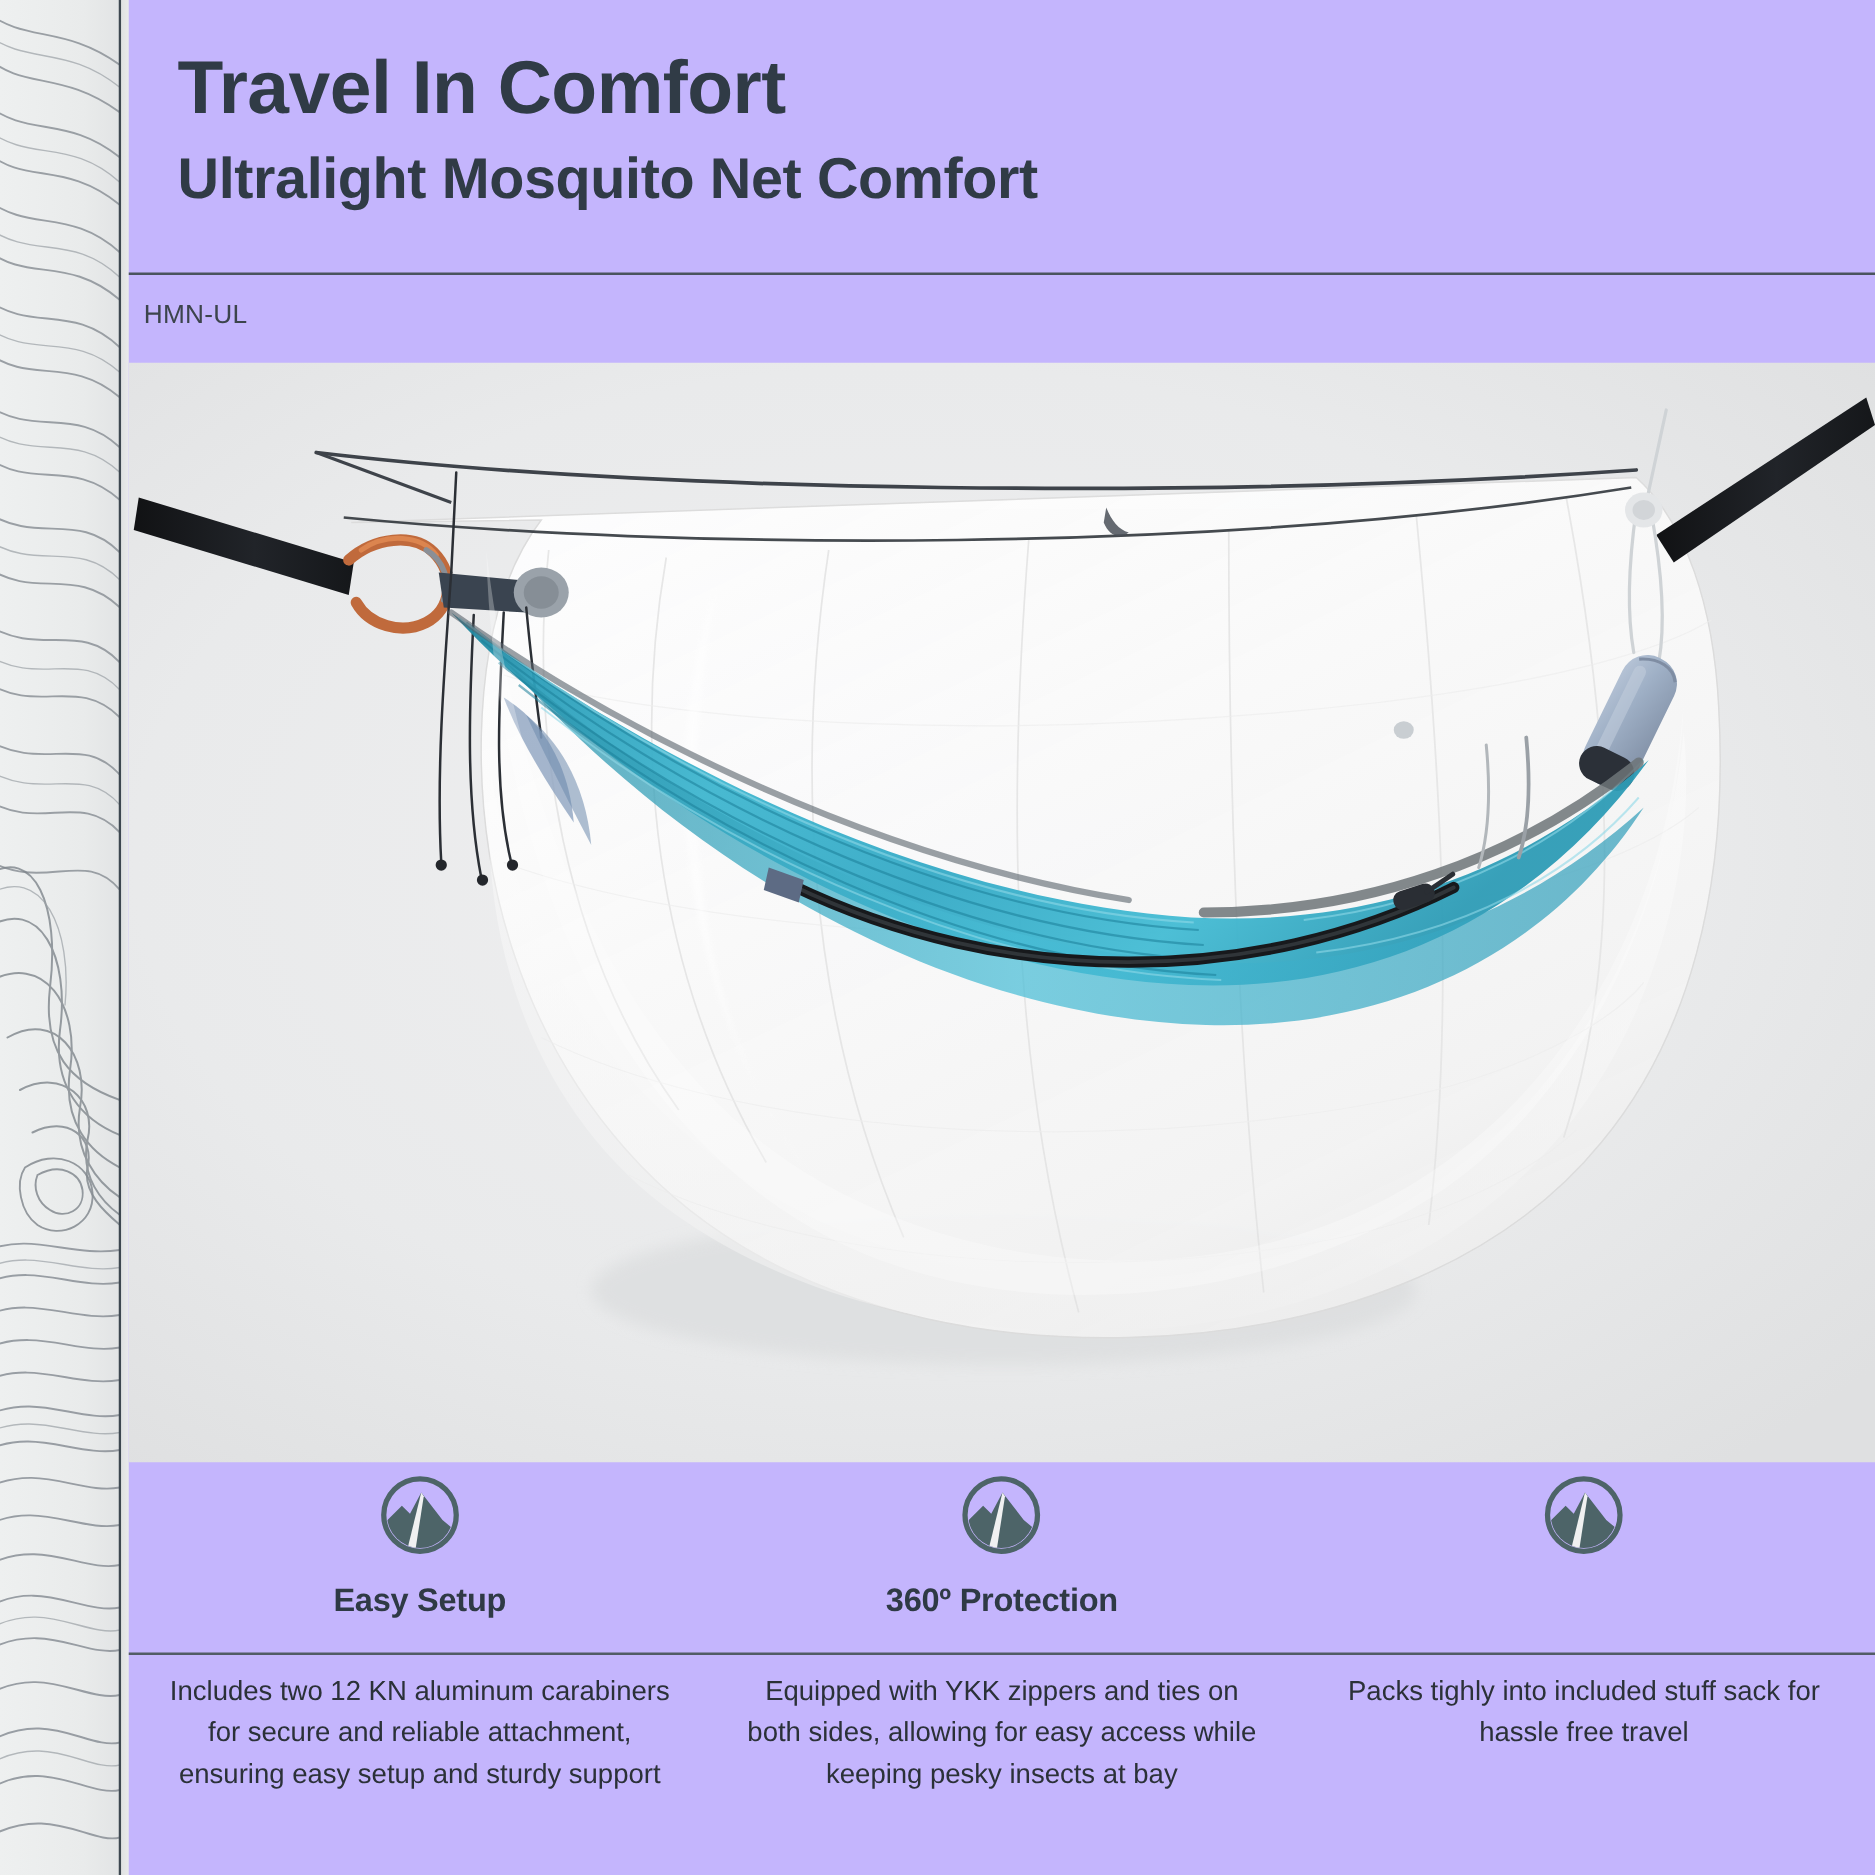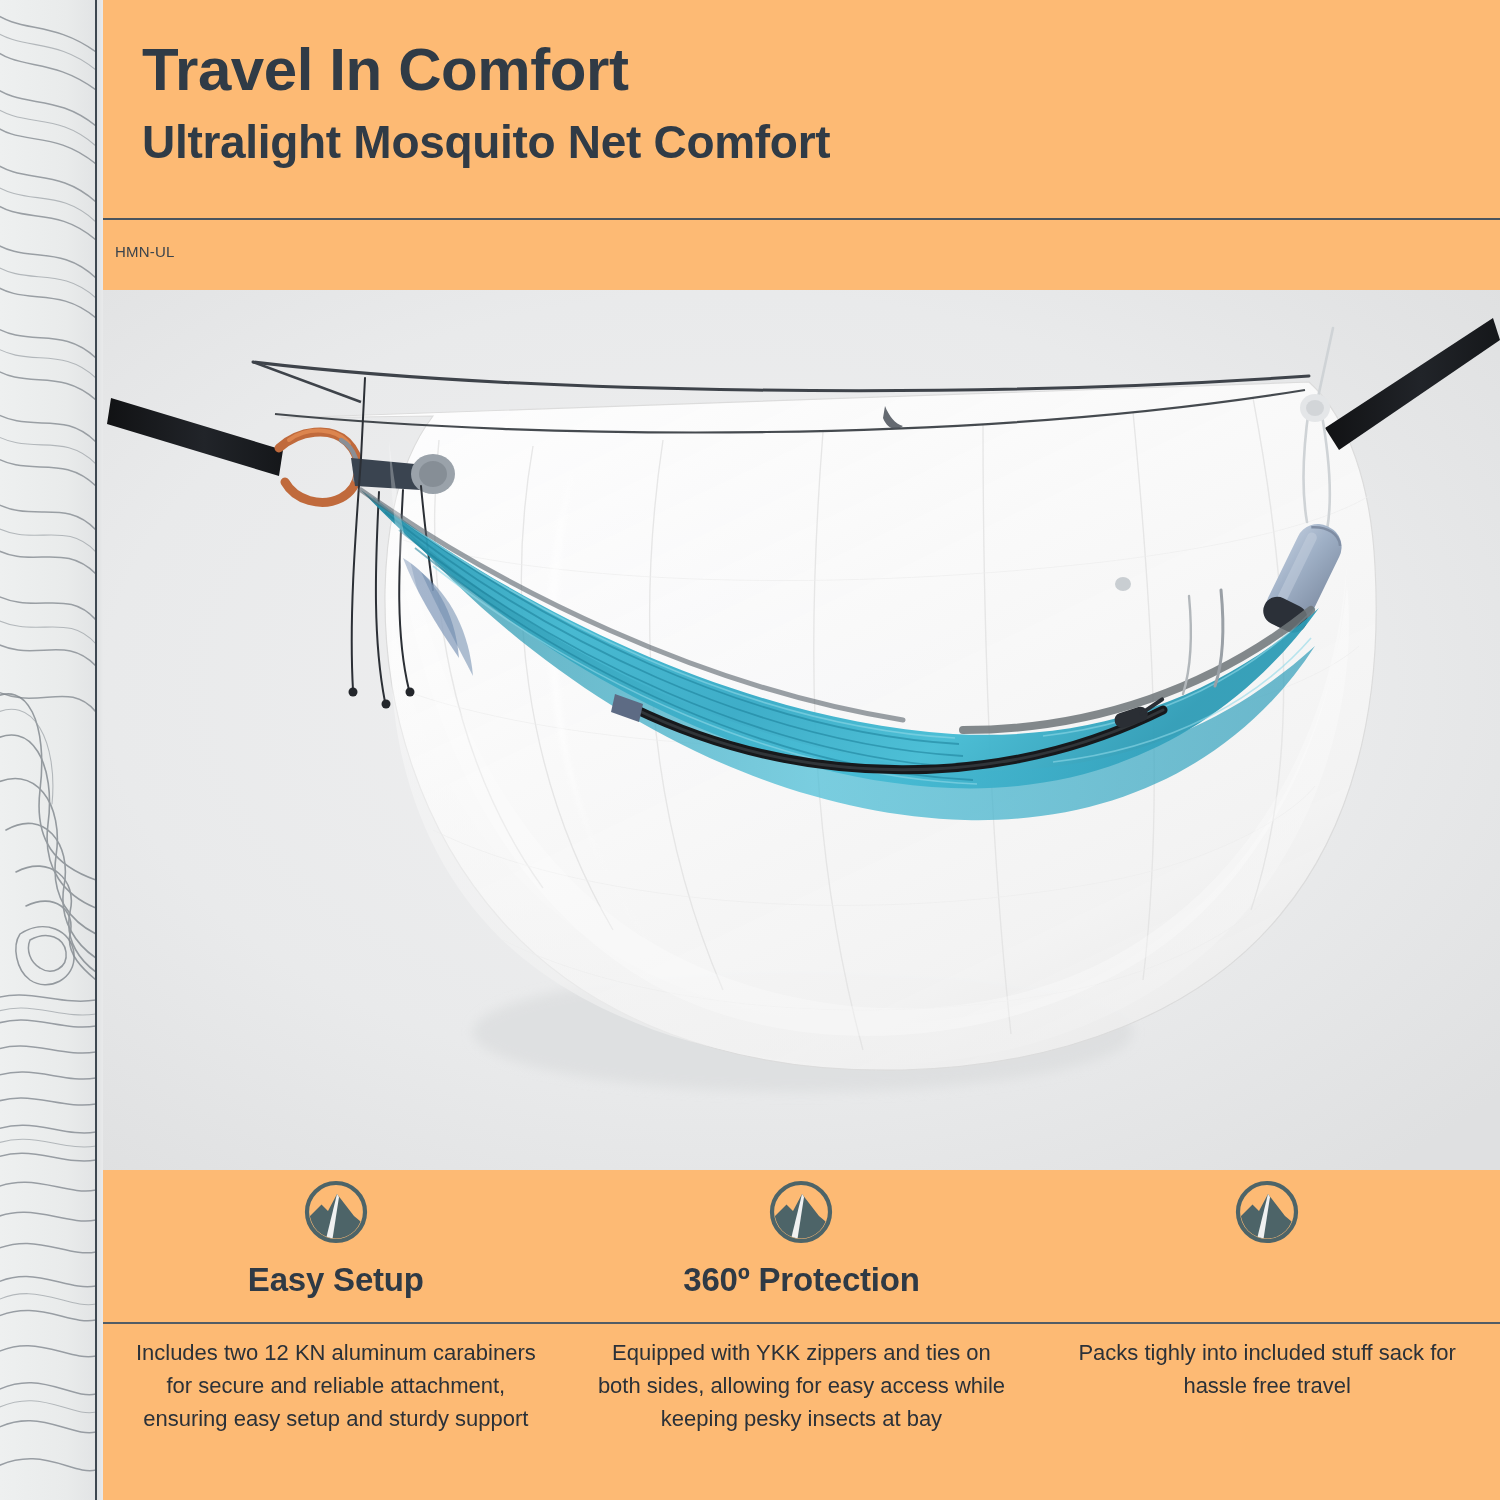--- a/index.html
+++ b/index.html
@@ -24,21 +24,21 @@
     background:#3d4750;
   }
   .rail-edge-soft{
     position:absolute;left:97px;top:0;width:6px;height:1500px;
     background:linear-gradient(to right,#dfe1e2,#e9eaeb);
   }
 
   
   .content{
     position:absolute;left:103px;top:0;right:0;bottom:0;
-    background:#fdba74;
+    background:#c4b5fd;
   }
 
   
   .header{
     position:absolute;left:0;top:0;width:100%;height:218px;
   }
   .title-main{
     position:absolute;left:39px;top:38px;
     font-size:60px;line-height:64px;font-weight:700;
     color:#303b46;letter-spacing:-0.4px;
@@ -49,21 +49,21 @@
     font-size:46px;line-height:50px;font-weight:700;
     color:#303b46;letter-spacing:-0.3px;
     white-space:nowrap;
   }
   .rule-top{
     position:absolute;left:0;top:218px;width:100%;height:2px;
     background:#4a545d;
   }
   .sku{
     position:absolute;left:12px;top:239px;
-    font-size:15px;line-height:26px;font-weight:400;
+    font-size:21px;line-height:26px;font-weight:400;
     color:#3c444c;letter-spacing:0.2px;
   }
 
   
   .hero{
     position:absolute;left:0;top:290px;width:1397px;height:880px;
   }
   .hero svg{display:block;width:100%;height:100%;}
 
   
@@ -78,21 +78,21 @@
   .fcol.c3{left:66.6667%;}
   .f-icon{
     position:absolute;left:50%;top:10px;
     transform:translateX(-50%);
     width:64px;height:64px;
   }
   .f-icon svg{display:block;width:64px;height:64px;}
   .f-title{
     position:absolute;left:0;top:90px;width:100%;
     text-align:center;
-    font-size:33px;line-height:40px;font-weight:700;
+    font-size:26px;line-height:40px;font-weight:700;
     color:#2f3a45;letter-spacing:-0.2px;
   }
   .rule-mid{
     position:absolute;left:0;top:1322px;width:100%;height:2px;
     background:#525c65;
   }
 
   
   .descs{
     position:absolute;left:0;top:1336px;width:100%;height:164px;

